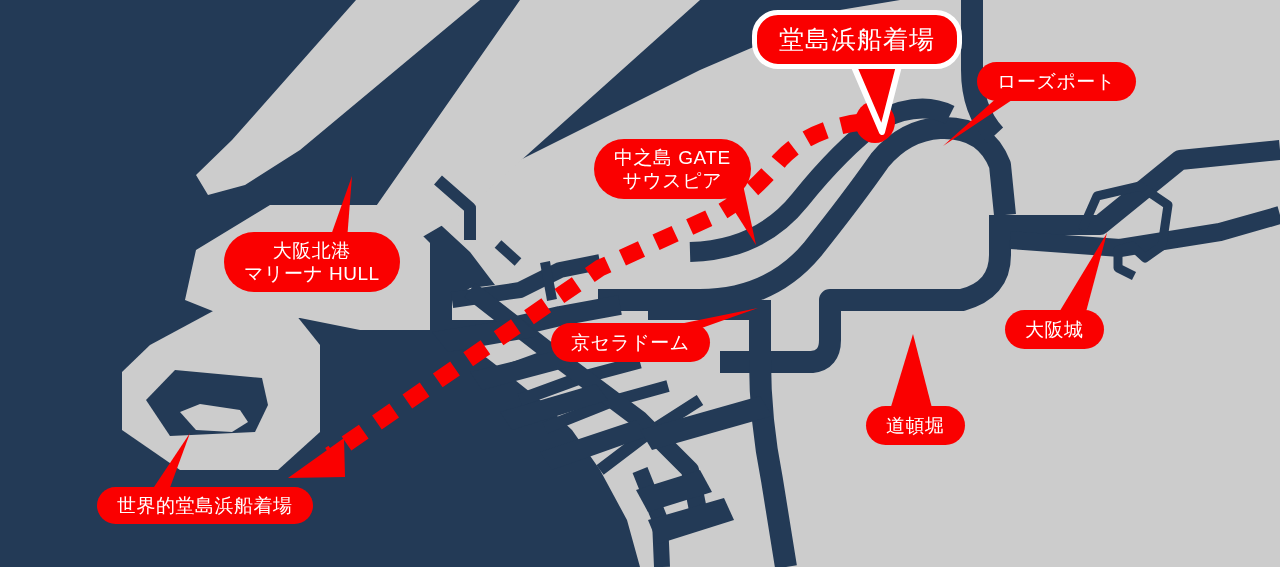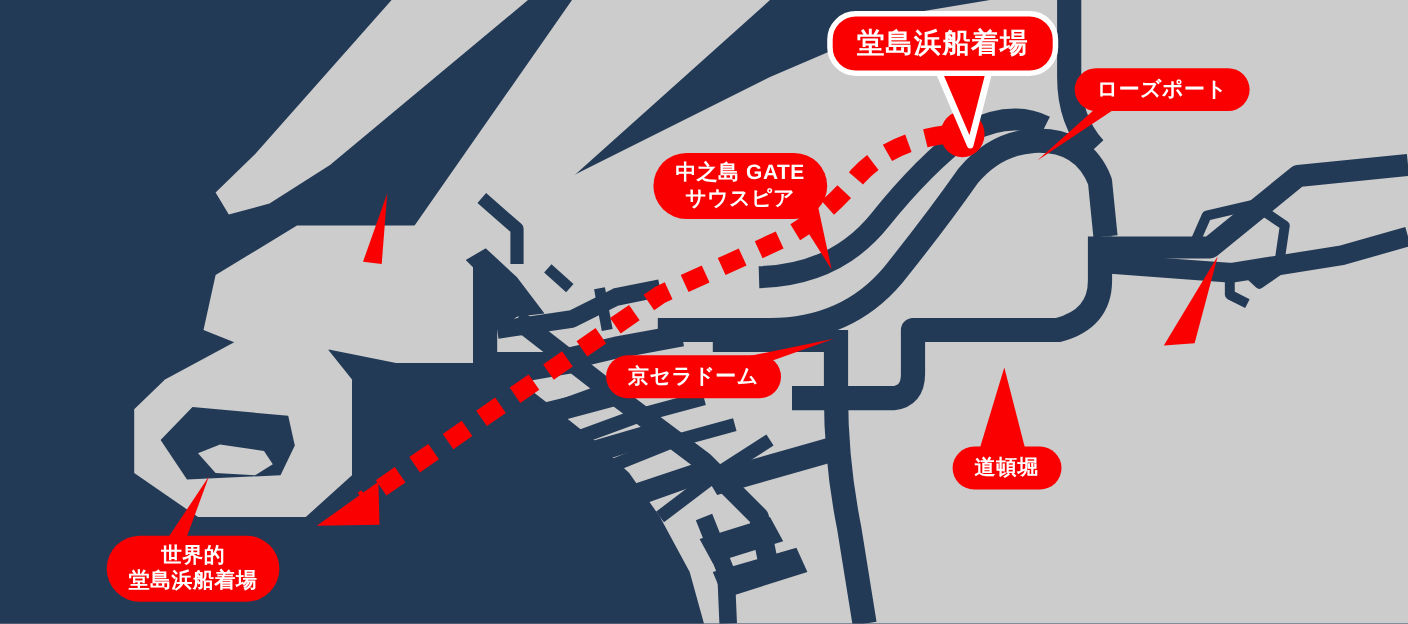--- a/index.html
+++ b/index.html
@@ -11,21 +11,21 @@
     font-family:"Liberation Sans","DejaVu Sans",sans-serif;
   }
   #mapsvg{position:absolute;left:0;top:0;width:1280px;height:567px;display:block;}
 
   
   .label{
     position:absolute;
     background:#fa0000;
     color:#fff;
     border-radius:999px;
-    font-weight:bold;
+    font-weight:normal;
     text-align:center;
     line-height:1.22;
     white-space:pre;
     letter-spacing:.5px;
     z-index:40;
     display:flex;align-items:center;justify-content:center;
   }
   .label.one{font-size:19px;padding:8px 20px;}
   .label.two{font-size:19px;padding:7px 20px;}
 
@@ -153,28 +153,35 @@
 
   <div class="label two" style="left:594px;top:139px;flex-direction:column;">
     <span>中之島 GATE</span>
     <span>サウスピア</span>
   </div>
 
   <div class="label one" style="left:977px;top:62px;">
     <span>ローズポート</span>
   </div>
 
+  <div class="label two" style="left:224px;top:232px;flex-direction:column;">
+    <span>大阪北港</span>
+    <span>マリーナ HULL</span>
+  </div>
 
   <div class="label one" style="left:551px;top:323px;">
     <span>京セラドーム</span>
   </div>
 
   <div class="label one" style="left:866px;top:406px;">
     <span>道頓堀</span>
   </div>
 
+  <div class="label one" style="left:1005px;top:310px;">
+    <span>大阪城</span>
+  </div>
 
-  <div class="label two" style="left:97px;top:487px;flex-direction:column;">
+  <div class="label two" style="left:97px;top:487px;flex-direction:row;">
     <span>世界的</span>
     <span>堂島浜船着場</span>
   </div>
 
 </div>
 
 </body></html>

